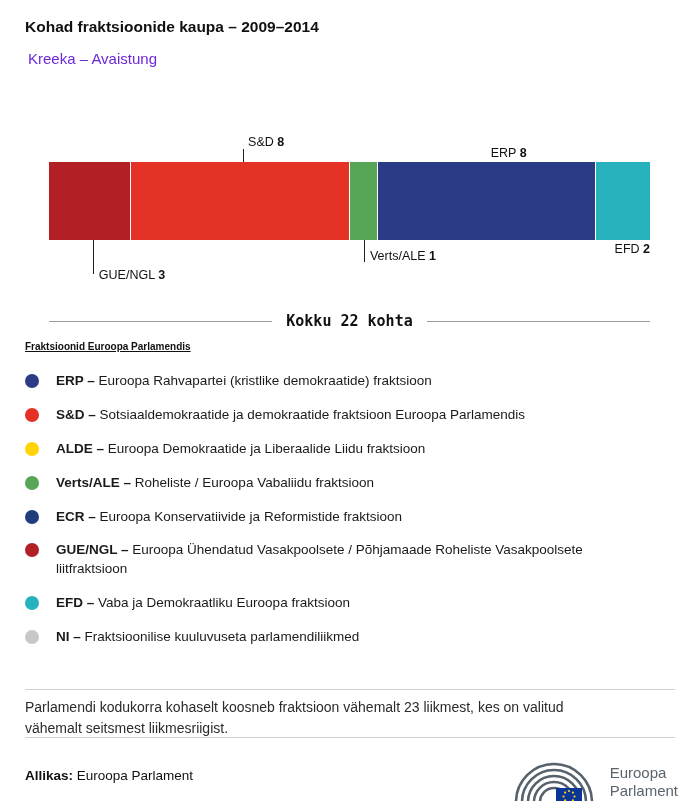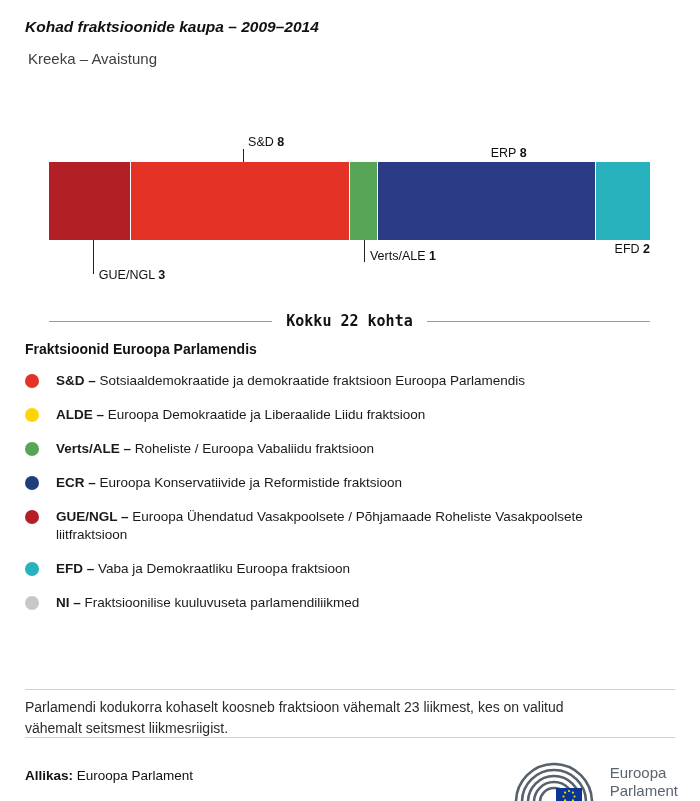--- a/index.html
+++ b/index.html
@@ -1,22 +1,22 @@
 <!DOCTYPE html>
 <html><head>
 <meta charset="utf-8">
 <style>
   html,body{margin:0;padding:0;background:#fff;}
   .page{
     position:relative;width:700px;height:801px;background:#ffffff;
     font-family:"Liberation Sans","DejaVu Sans",sans-serif;color:#111;
     overflow:hidden;
   }
-  .title{position:absolute;left:25px;top:18px;font-size:15.5px;font-weight:700;color:#111;font-style:italic;}
-  .subtitle{position:absolute;left:28px;top:50px;font-size:15px;color:#404040;}
+  .title{position:absolute;left:25px;top:18px;font-size:15.5px;font-weight:700;color:#111;}
+  .subtitle{position:absolute;left:28px;top:50px;font-size:15px;color:#6d28d9;}
 
   
   .chart{position:absolute;left:49px;top:162px;width:601px;}
   .bar{display:flex;height:78px;}
   .seg{flex-basis:0;flex-shrink:0;min-width:0;}
   .seg:not(:last-child){border-right:1px solid #fff;}
 
   .callout{position:absolute;font-size:12.5px;color:#111;white-space:nowrap;}
   .callout .val{font-weight:700;}
   .tick{position:absolute;width:0;border-left:1px solid #222;}
@@ -32,21 +32,21 @@
 
   .total{
     position:absolute;left:49px;top:312px;width:601px;
     display:flex;align-items:center;gap:14px;
     font-family:"DejaVu Sans Mono","Liberation Mono",monospace;
     font-size:15px;font-weight:700;color:#111;
   }
   .total .rule{flex:1;height:1px;background:#9a9a9a;}
 
   
-  .legend-heading{position:absolute;left:25px;top:341px;font-size:14px;font-weight:700;}
+  .legend-heading{position:absolute;left:25px;top:341px;font-size:10px;font-weight:700;text-decoration:underline;}
   .legend{position:absolute;left:25px;top:372px;width:612px;}
   .legend-item{display:flex;align-items:flex-start;margin-bottom:15px;}
   .dot{width:14px;height:14px;border-radius:50%;flex:0 0 14px;margin-top:2px;}
   .legend-text{margin-left:17px;font-size:13.5px;line-height:1.4;color:#1a1a1a;flex:1;}
   .abbr{font-weight:700;}
 
   
   .hr{position:absolute;left:25px;width:650px;border-top:1px solid #d0d0d0;}
   .hr-top{top:689px;}
   .hr-bottom{top:737px;}
@@ -91,20 +91,24 @@
 
   <div class="total">
     <div class="rule"></div>
     <div>Kokku 22 kohta</div>
     <div class="rule"></div>
   </div>
 
   <div class="legend-heading">Fraktsioonid Euroopa Parlamendis</div>
 
   <div class="legend">
+    <div class="legend-item">
+      <span class="dot" style="background-color: rgb(44, 59, 133);"></span>
+      <span class="legend-text"><span class="abbr">ERP –</span> <span>Euroopa Rahvapartei (kristlike demokraatide) fraktsioon</span></span>
+    </div>
     <div class="legend-item">
       <span class="dot" style="background-color: rgb(228, 50, 39);"></span>
       <span class="legend-text"><span class="abbr">S&amp;D –</span> <span>Sotsiaaldemokraatide ja demokraatide fraktsioon Euroopa Parlamendis</span></span>
     </div>
     <div class="legend-item">
       <span class="dot" style="background-color: rgb(255, 212, 8);"></span>
       <span class="legend-text"><span class="abbr">ALDE –</span> <span>Euroopa Demokraatide ja Liberaalide Liidu fraktsioon</span></span>
     </div>
     <div class="legend-item">
       <span class="dot" style="background-color: rgb(87, 165, 86);"></span>

